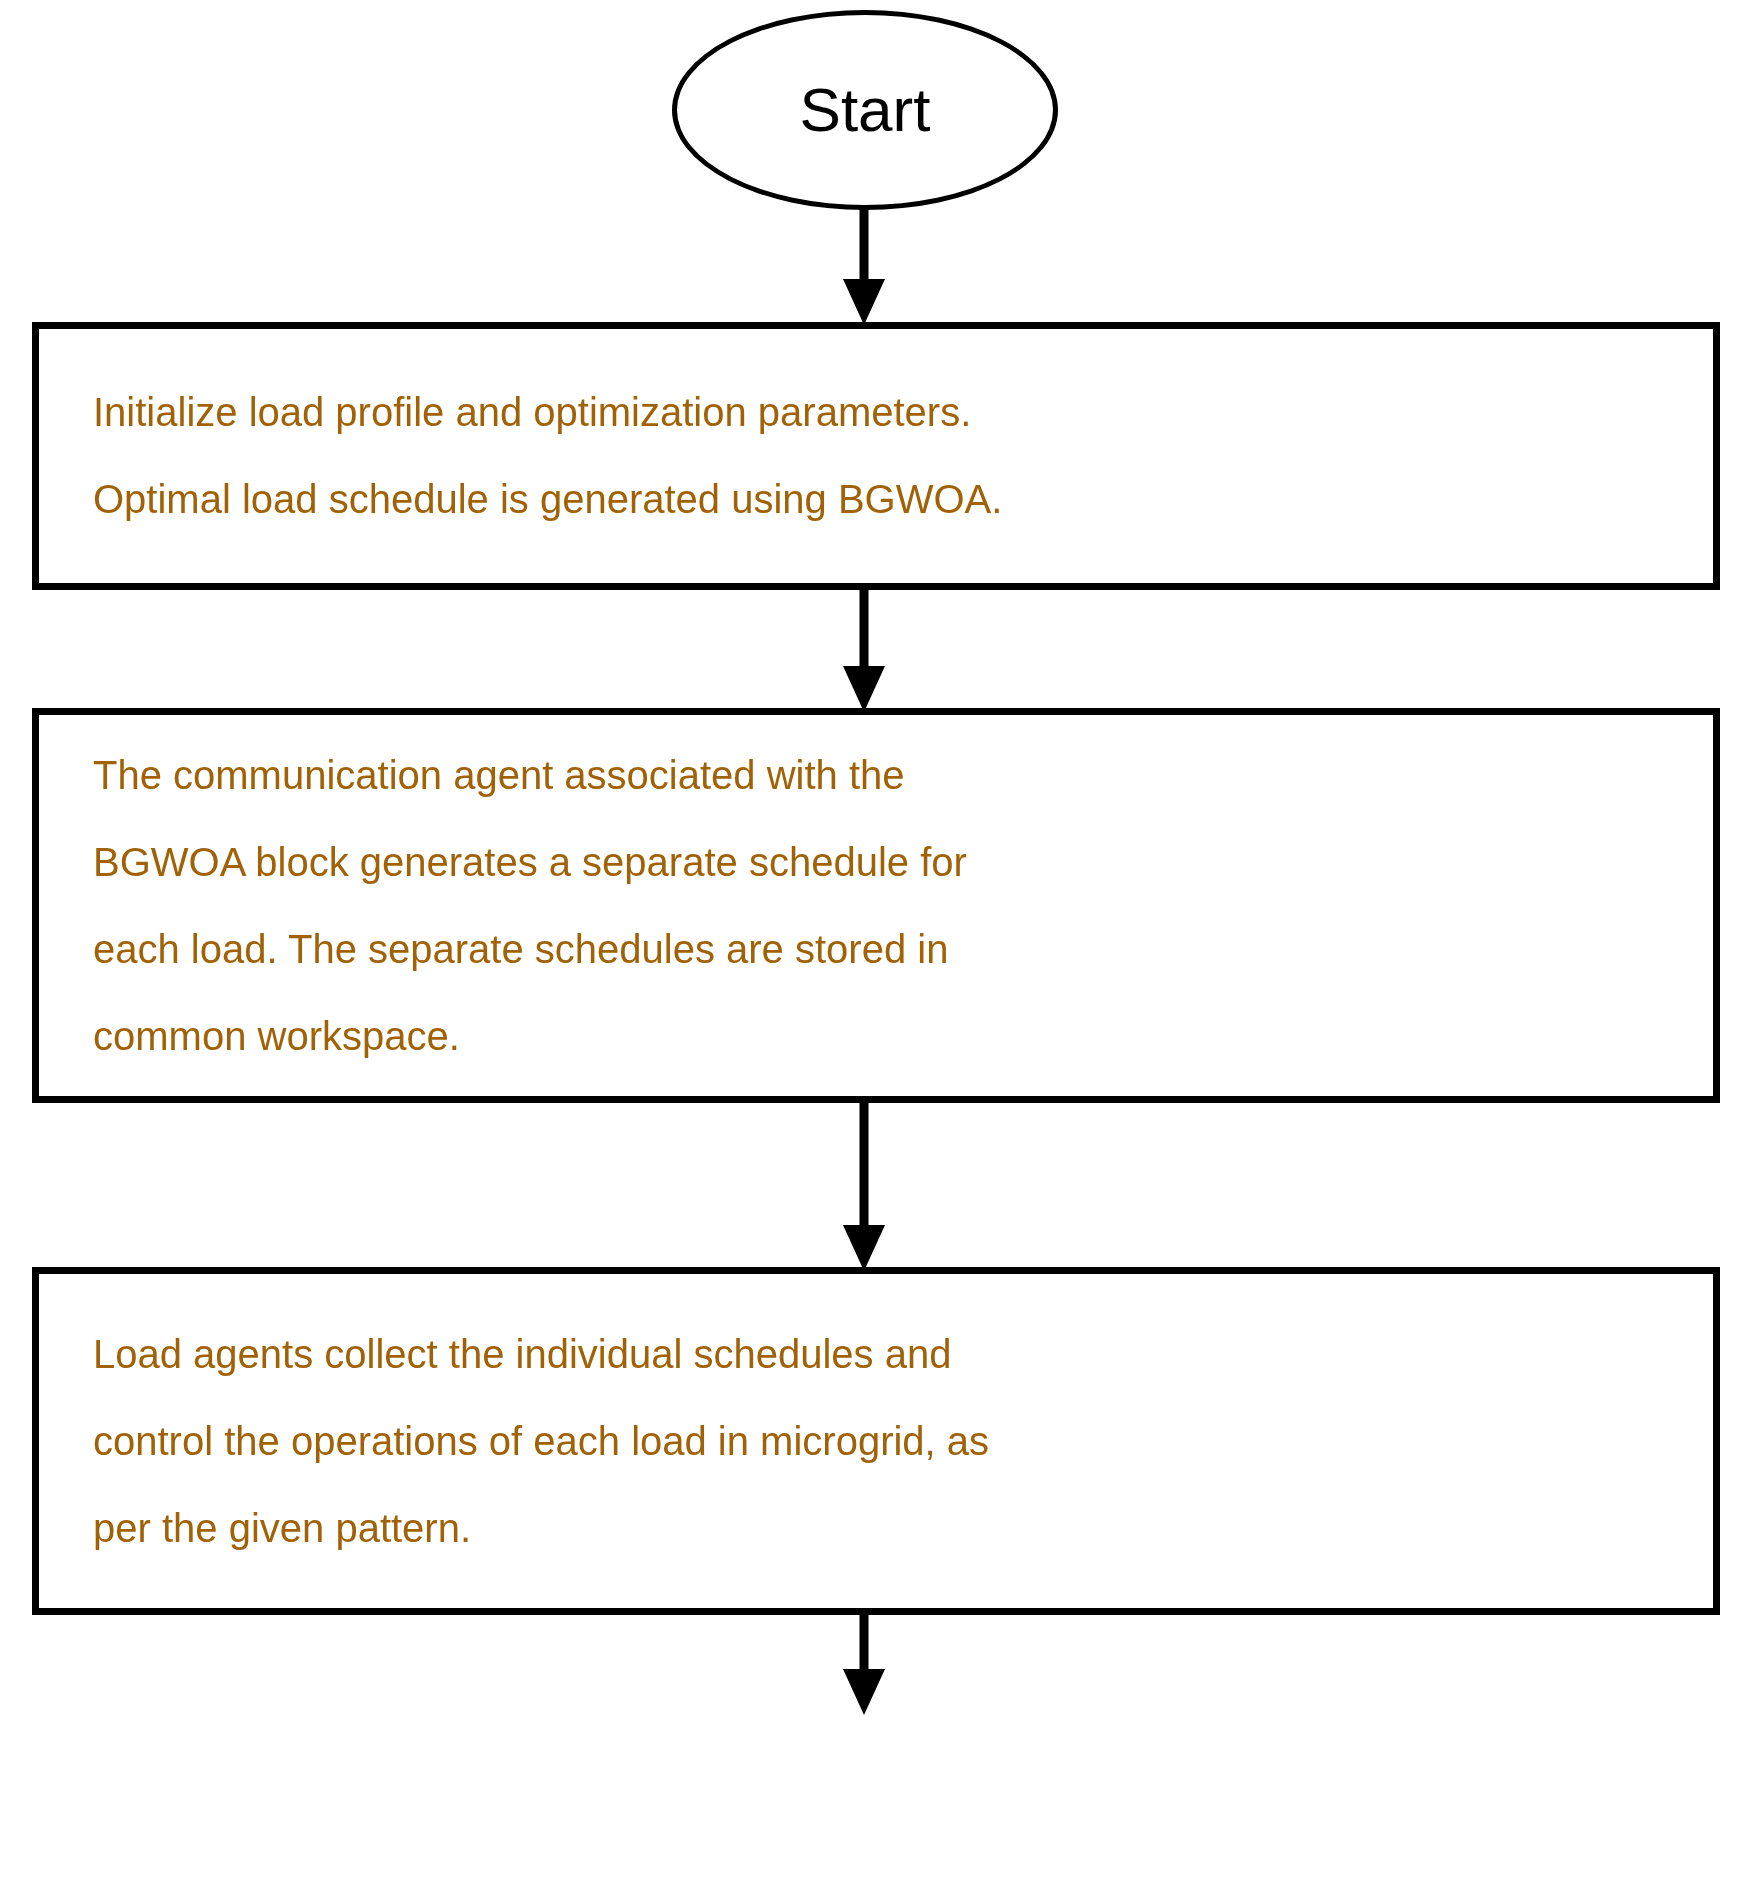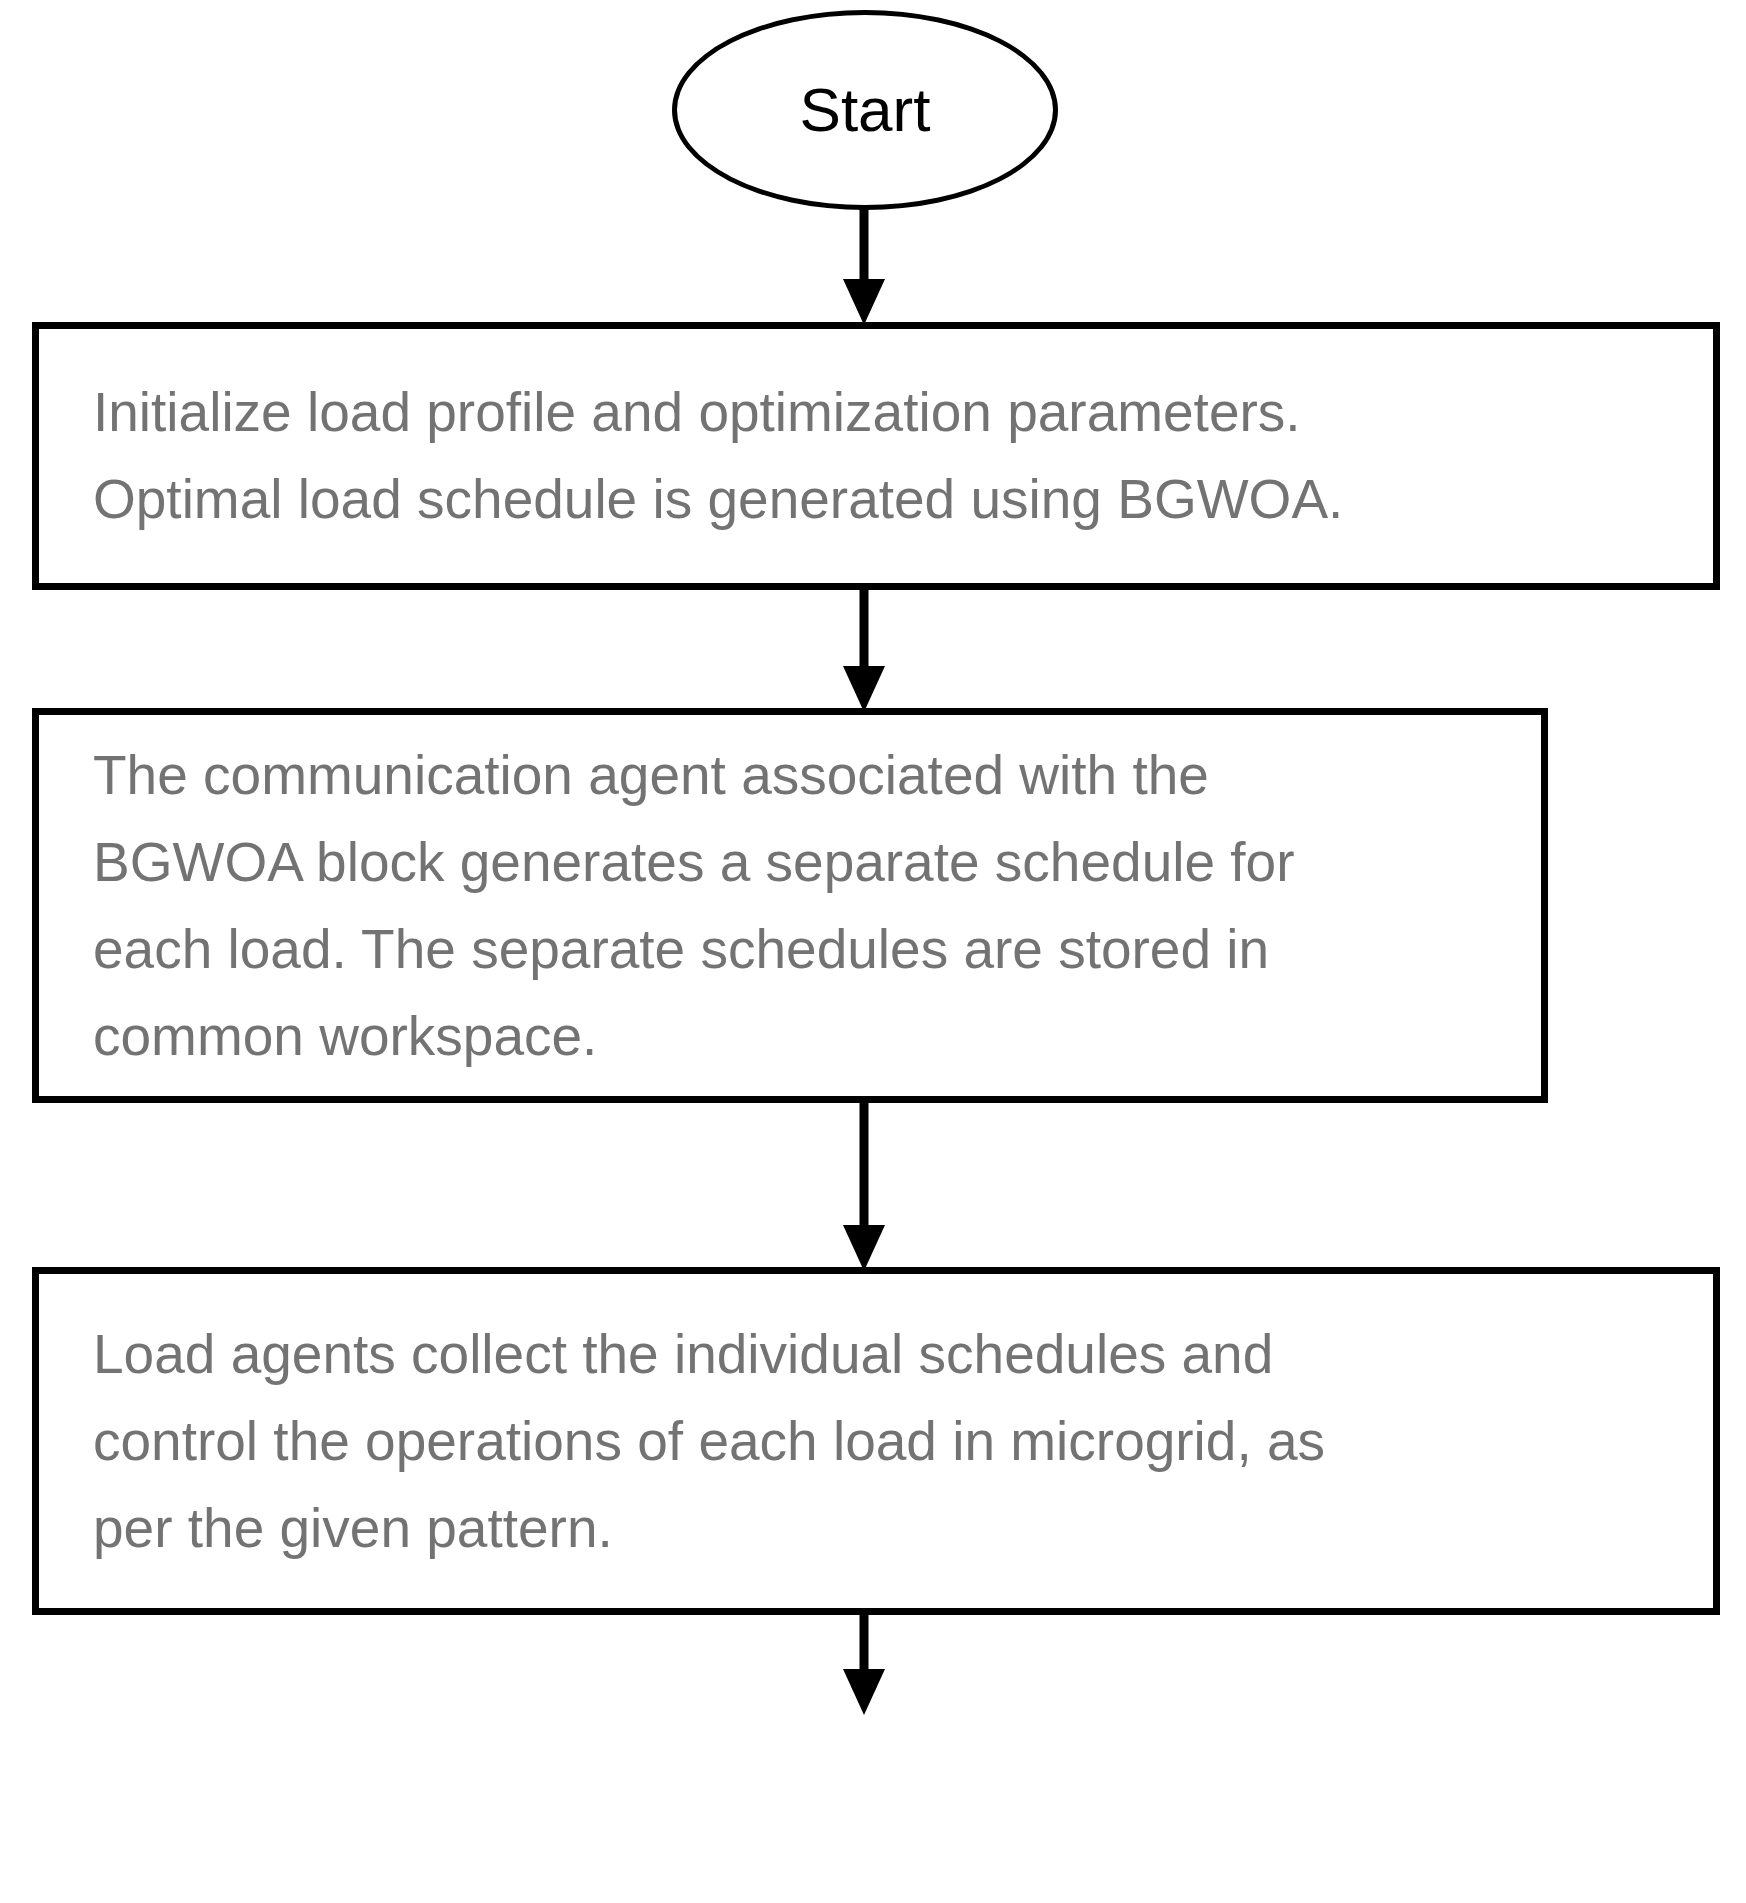--- a/index.html
+++ b/index.html
@@ -42,23 +42,23 @@
   }
   
   .process {
     border: 7px solid #000000;
     display: flex;
     align-items: center;
   }
   .process .node-label {
     display: block;
     padding: 0 54px;
-    font-size: 55px;
+    font-size: 40px;
     line-height: 87px;
-    color: #737373;
+    color: #a16207;
     white-space: pre-line;
     text-align: left;
   }
   
   .connector {
     position: absolute;
     overflow: visible;
   }
   .connector svg {
     display: block;
@@ -86,21 +86,21 @@
 Optimal load schedule is generated using BGWOA.</span>
   </div>
 
   <div class="connector" style="left:840px; top:586px; width:48px; height:128px;">
     <svg width="48" height="128" viewBox="0 0 48 128">
       <line x1="24" y1="0" x2="24" y2="104" stroke="#000000" stroke-width="9"></line>
       <polygon points="24,126 3,80 45,80" fill="#000000"></polygon>
     </svg>
   </div>
 
-  <div class="node process" style="left:32px; top:708px; width:1516px; height:395px;">
+  <div class="node process" style="left:32px; top:708px; width:1688px; height:395px;">
     <span class="node-label">The communication agent associated with the
 BGWOA block generates a separate schedule for
 each load. The separate schedules are stored in
 common workspace.</span>
   </div>
 
   <div class="connector" style="left:840px; top:1099px; width:48px; height:174px;">
     <svg width="48" height="174" viewBox="0 0 48 174">
       <line x1="24" y1="0" x2="24" y2="150" stroke="#000000" stroke-width="9"></line>
       <polygon points="24,172 3,126 45,126" fill="#000000"></polygon>

